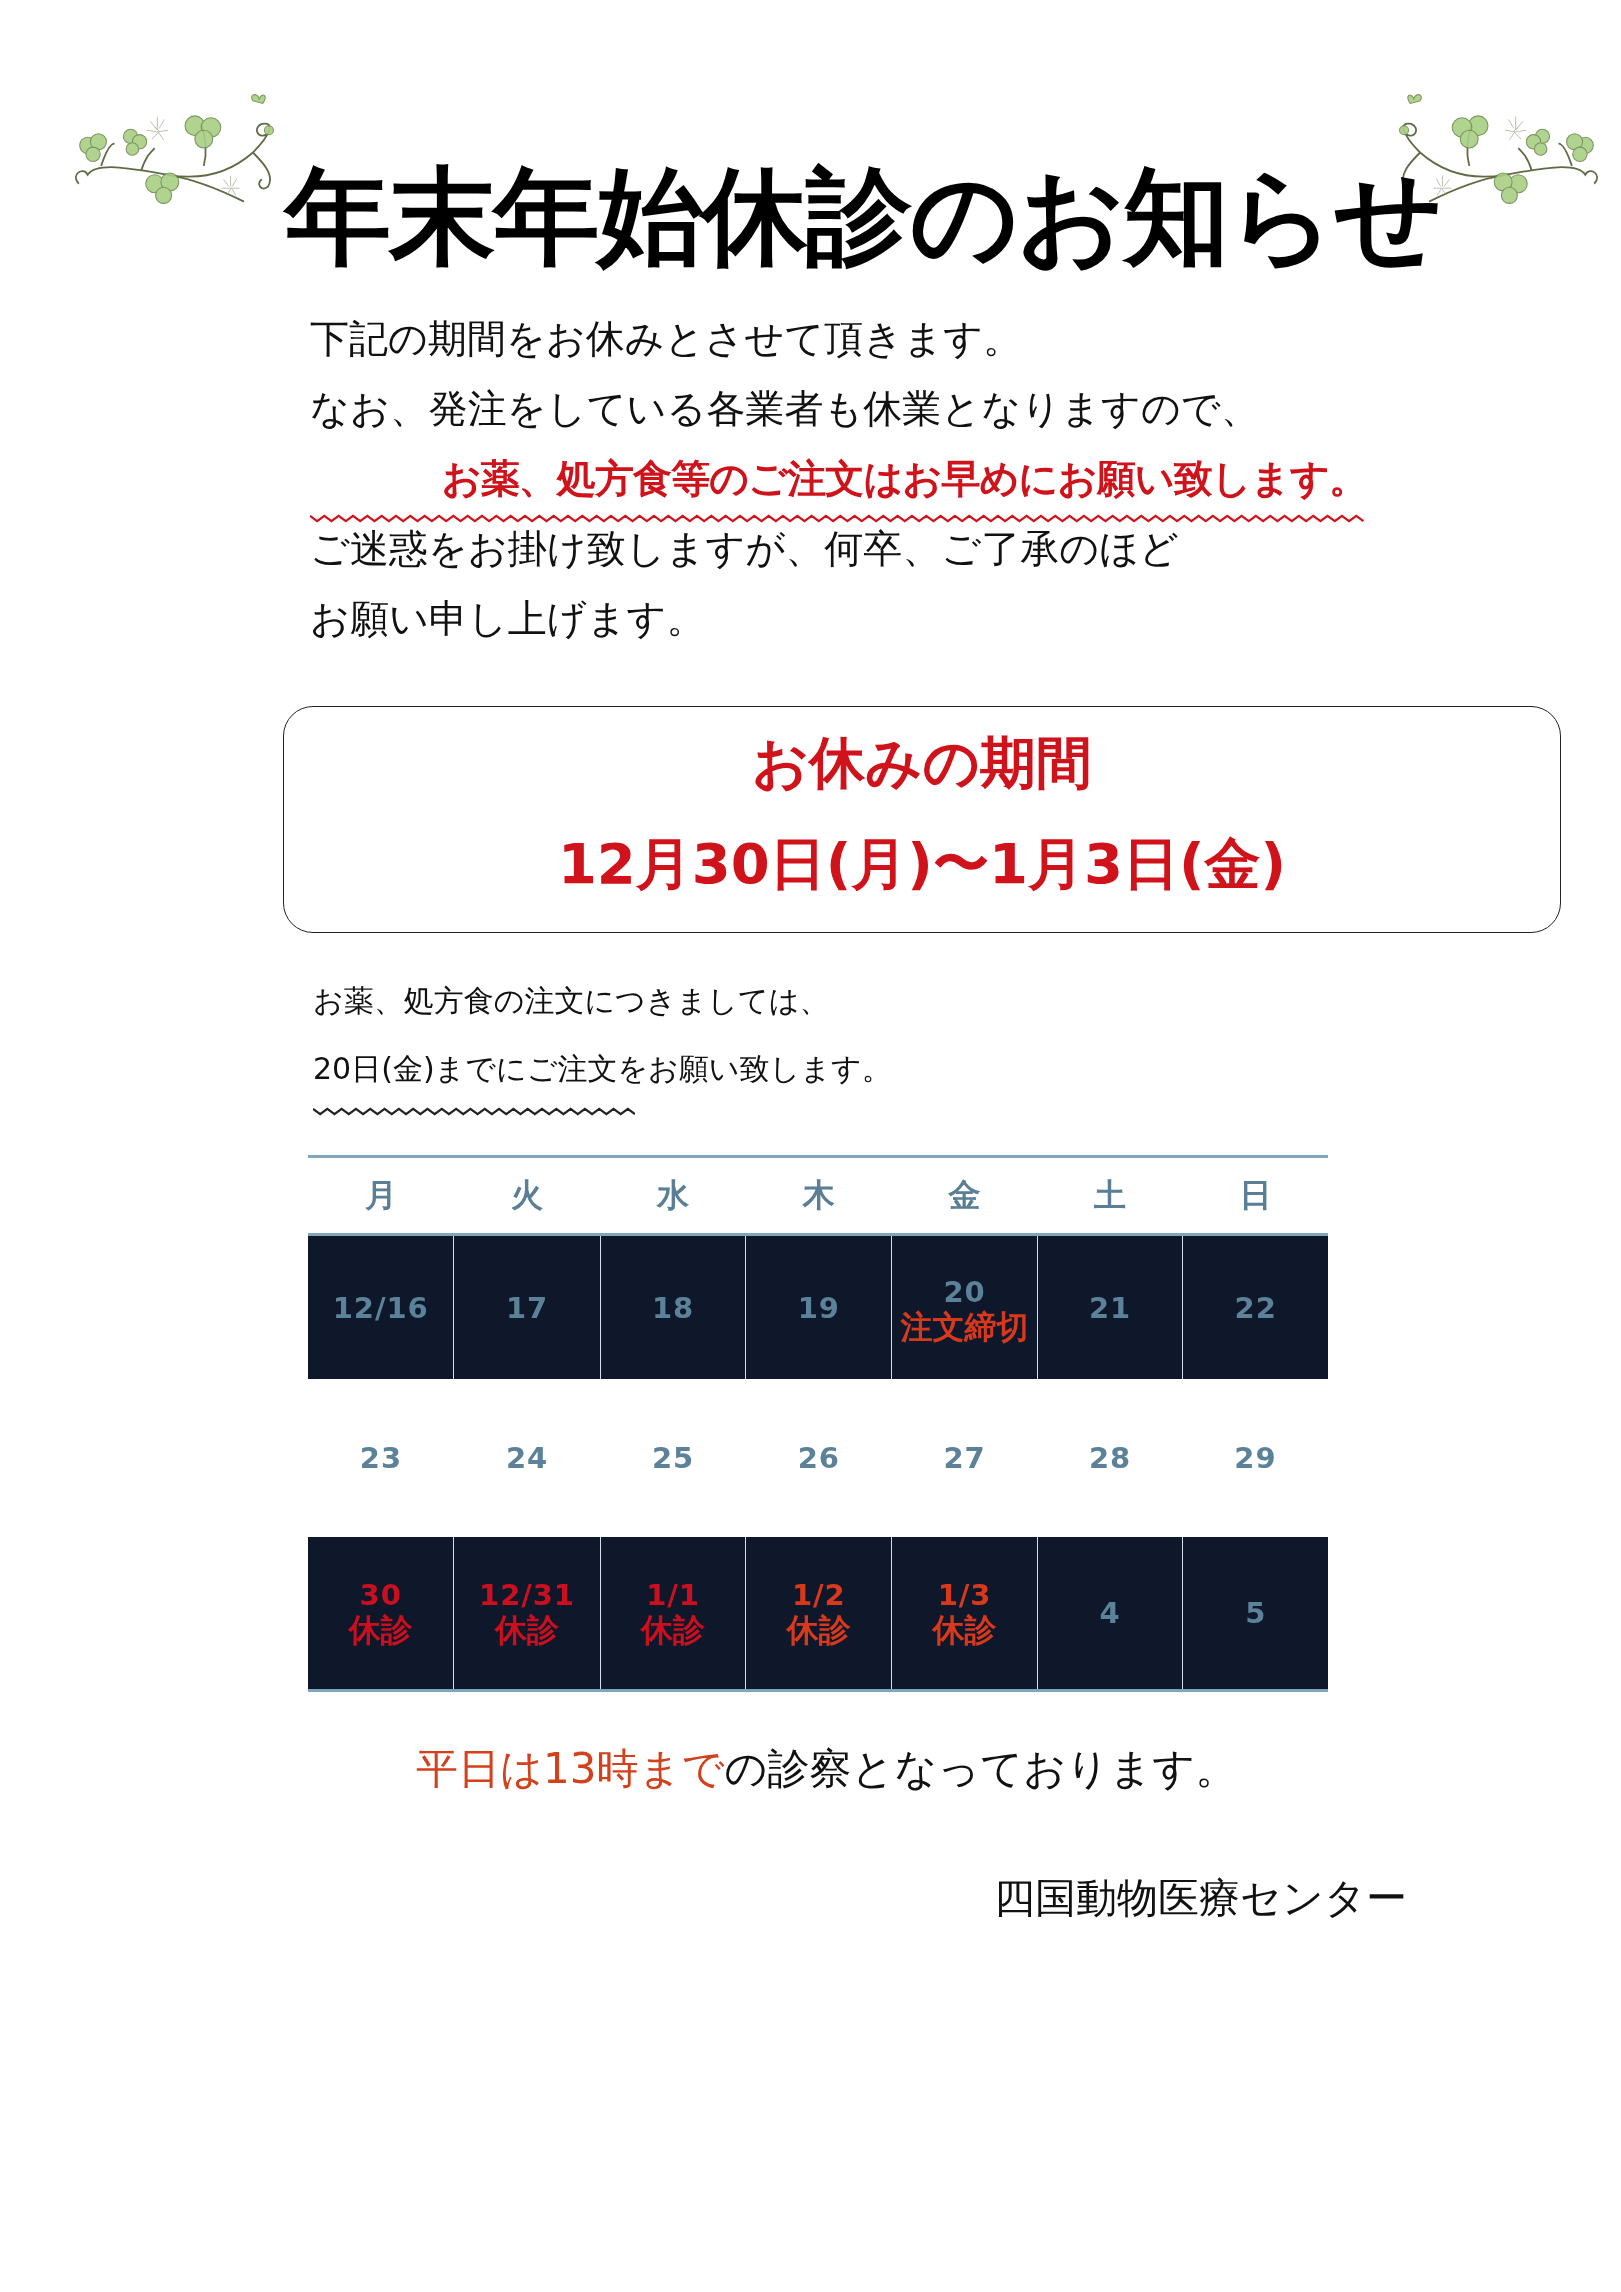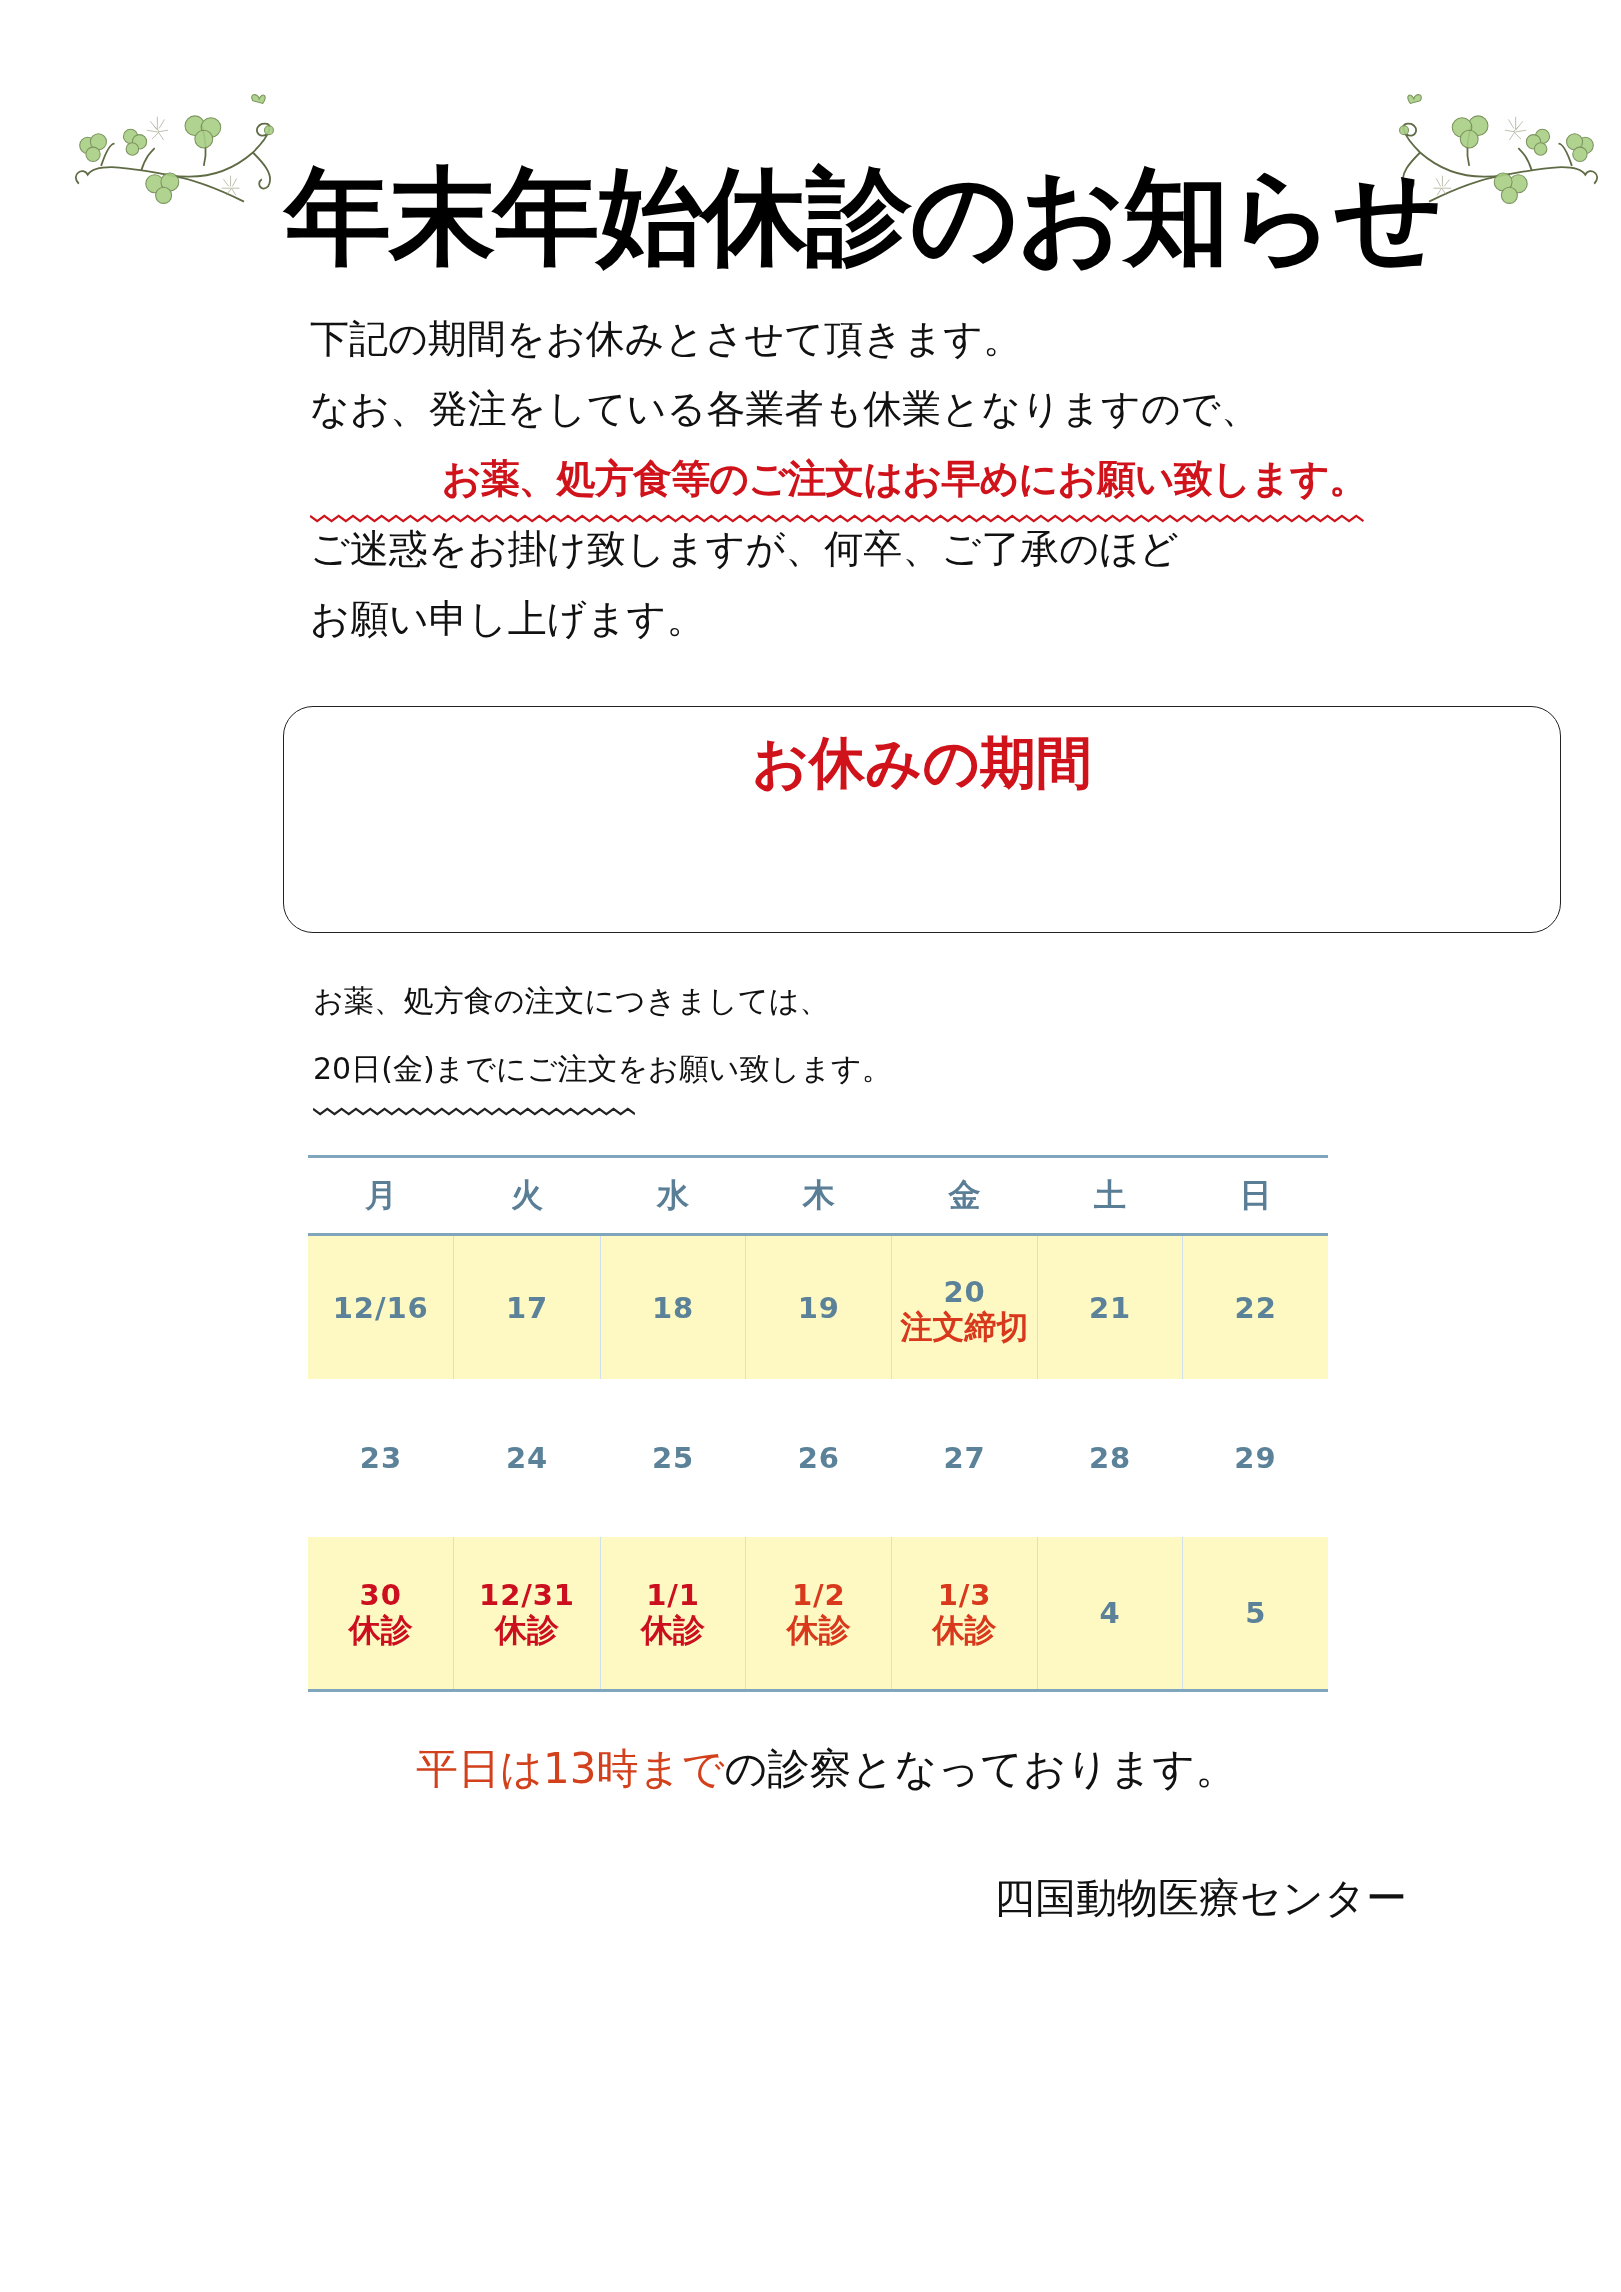--- a/index.html
+++ b/index.html
@@ -29,21 +29,21 @@
   
   .order { left: 313px; top: 967px; width: 985px; font-size: 30px; line-height: 68px; }
   .order .line { white-space: nowrap; height: 68px; }
   .order .u { display: inline-block; position: relative; }
 
   
   .cal { left: 308px; top: 1155px; width: 1020px; border-collapse: collapse; }
   .cal th, .cal td { width: 146px; text-align: center; padding: 0; font-weight: bold; }
   .cal thead th { height: 75px; color: #5a7e96; font-size: 32px; border-top: 3.6px solid #7fa6bd; border-bottom: 3.6px solid #7fa6bd; }
   .cal td { color: #5c8299; font-size: 29px; line-height: 34px; letter-spacing: 0.9px; }
-  .cal tr.shade td { background: #fef9c3; border-left: 0.9px solid #d0e0ea; }
+  .cal tr.shade td { background: #0f172a; border-left: 0.9px solid #d0e0ea; }
   .cal tr.shade td:first-child { border-left: none; }
   .cal tr.r1 td { height: 139px; }
   .cal tr.r2 td { height: 158px; }
   .cal tr.r3 td { height: 152px; border-bottom: 3.6px solid #7fa6bd; }
   .cal .sub { display: block; font-size: 32px; line-height: 36px; letter-spacing: 0; }
   .cal .red { color: #cc0f1e; }
   .cal .orange { color: #d8391c; }
 
   
   .hours { left: 403px; top: 1737px; font-size: 42px; white-space: nowrap; line-height: 63px; }
@@ -126,20 +126,21 @@
         <polyline fill="none" stroke="#d0121b" stroke-width="2.5" points="0,2 8,8 16,2 24,8 32,2 40,8 48,2 56,8 64,2 72,8 80,2 88,8 96,2 104,8 112,2 120,8 128,2 136,8 144,2 152,8 160,2 168,8 176,2 184,8 192,2 200,8 208,2 216,8 224,2 232,8 240,2 248,8 256,2 264,8 272,2 280,8 288,2 296,8 304,2 312,8 320,2 328,8 336,2 344,8 352,2 360,8 368,2 376,8 384,2 392,8 400,2 408,8 416,2 424,8 432,2 440,8 448,2 456,8 464,2 472,8 480,2 488,8 496,2 504,8 512,2 520,8 528,2 536,8 544,2 552,8 560,2 568,8 576,2 584,8 592,2 600,8 608,2 616,8 624,2 632,8 640,2 648,8 656,2 664,8 672,2 680,8 688,2 696,8 704,2 712,8 720,2 728,8 736,2 744,8 752,2 760,8 768,2 776,8 784,2 792,8 800,2 808,8 816,2 824,8 832,2 840,8 848,2 856,8 864,2 872,8 880,2 888,8 896,2 904,8 912,2 920,8 928,2 936,8 944,2 952,8 960,2 968,8 976,2 984,8 992,2 1000,8 1008,2 1016,8 1024,2 1032,8 1040,2 1048,8 1056,2 1064,8 1072,2 1080,8 1088,2 1096,8 1104,2 1112,8 1120,2 1128,8 1136,2 1144,8 1152,2 1160,8 1168,2 1176,8"></polyline>
       </svg>
     </span>
   </div>
   <div class="line">ご迷惑をお掛け致しますが、何卒、ご了承のほど</div>
   <div class="line">お願い申し上げます。</div>
 </div>
 
 <div class="abs period-box">
   <div class="period-title">お休みの期間</div>
+  <div class="period-range">12月30日(月)〜1月3日(金)</div>
 </div>
 
 <div class="abs order">
   <div class="line">お薬、処方食の注文につきましては、</div>
   <div class="line">
     <span class="u">
       <span>20日(金)</span>
       <svg style="position:absolute;left:0;bottom:-12.5px;" width="322" height="9" viewBox="0 0 360 10" preserveAspectRatio="none">
         <polyline fill="none" stroke="#222" stroke-width="2.5" points="0,2 8,8 16,2 24,8 32,2 40,8 48,2 56,8 64,2 72,8 80,2 88,8 96,2 104,8 112,2 120,8 128,2 136,8 144,2 152,8 160,2 168,8 176,2 184,8 192,2 200,8 208,2 216,8 224,2 232,8 240,2 248,8 256,2 264,8 272,2 280,8 288,2 296,8 304,2 312,8 320,2 328,8 336,2 344,8 352,2 360,8"></polyline>
       </svg>

